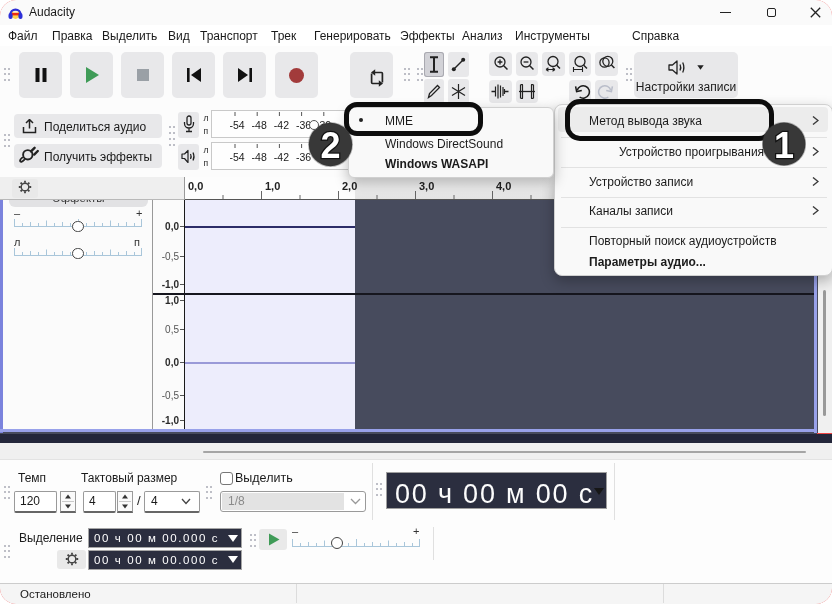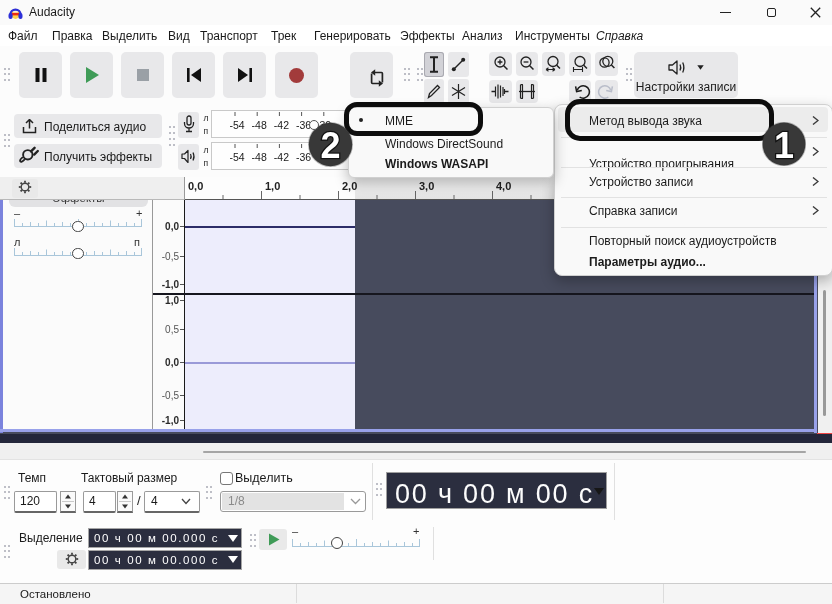--- a/index.html
+++ b/index.html
@@ -1,16 +1,16 @@
 <!DOCTYPE html>
 <html><head>
 <meta charset="utf-8">
 <style>
   html,body{margin:0;padding:0;}
-  #root{position:relative;width:832px;height:604px;background:#ef4444;font-family:"Liberation Sans",sans-serif;overflow:hidden;}
+  #root{position:relative;width:832px;height:604px;background:#ef4444;font-family:"Liberation Sans",sans-serif;overflow:hidden;border-radius:16px;}
   .abs{position:absolute;}
   .btn{position:absolute;background:#e8e8ea;border-radius:5px;}
   .mitem{position:absolute;left:35px;font-size:12px;color:#1b1b1b;}
   .sep{position:absolute;background:#e2e2e2;height:1px;left:0;right:0;}
   .grip{position:absolute;width:7px;display:flex;flex-wrap:wrap;gap:2px;}
   .grip i{width:2px;height:2px;background:#a9aab4;border-radius:50%;}
   svg{display:block;}
 </style>
 </head>
 <body>
@@ -39,21 +39,21 @@
     <span class="abs" style="left:8px;">Файл</span>
       <span class="abs" style="left:52px;">Правка</span>
       <span class="abs" style="left:102px;">Выделить</span>
       <span class="abs" style="left:168px;">Вид</span>
       <span class="abs" style="left:200px;">Транспорт</span>
       <span class="abs" style="left:271px;">Трек</span>
       <span class="abs" style="left:314px;">Генерировать</span>
       <span class="abs" style="left:400px;">Эффекты</span>
       <span class="abs" style="left:462px;">Анализ</span>
       <span class="abs" style="left:515px;">Инструменты</span>
-      <span class="abs" style="left:596px;font-style:italic;">Справка</span>
+      <span class="abs" style="left:632px;">Справка</span>
   </div>
 
   <div class="abs" style="left:0;top:46px;width:832px;height:58px;background:#fcfcfc;border-bottom:1px solid #e2e2e2;"></div>
   <div id="tb1">
     <div class="grip" style="left:4px;top:68px;height:14px;">
         <i></i>
         <i></i>
         <i></i>
         <i></i>
         <i></i>
@@ -591,23 +591,23 @@
   <div class="abs" style="left:0;top:583px;width:832px;height:21px;background:#f5f5f5;border-top:1px solid #cccccc;box-sizing:border-box;"></div>
   <div class="abs" style="left:20px;top:588px;font-size:11.5px;color:#1a1a1a;">Остановлено</div>
   <div class="abs" style="left:296px;top:584px;width:1px;height:19px;background:#dcdcdc;"></div>
   <div class="abs" style="left:663px;top:584px;width:1px;height:19px;background:#dcdcdc;"></div>
 
   <div id="menus">
 
     <div class="abs" style="left:554px;top:104px;width:279px;height:172px;background:#f9f9f9;border:1px solid #d0d0d0;box-sizing:border-box;border-radius:8px;box-shadow:0 5px 14px rgba(0,0,0,0.28);"></div>
     <div class="abs" style="left:558px;top:107px;width:270px;height:25px;background:#ececec;border-radius:4px;"></div>
     <div class="mitem" style="left:589px;top:113.5px;">Метод вывода звука</div>
-    <div class="mitem" style="left:589px;top:145px;margin-top:12px;">Устройство проигрывания</div>
+    <div class="mitem" style="left:619px;top:145px;">Устройство проигрывания</div>
     <div class="mitem" style="left:589px;top:174.5px;">Устройство записи</div>
-    <div class="mitem" style="left:589px;top:204px;">Справка записи</div>
+    <div class="mitem" style="left:589px;top:204px;">Каналы записи</div>
     <div class="mitem" style="left:589px;top:233.5px;">Повторный поиск аудиоустройств</div>
     <div class="mitem" style="left:589px;top:254.5px;font-weight:bold;">Параметры аудио...</div>
     <div class="sep" style="left:561px;top:136.5px;width:266px;"></div>
     <div class="sep" style="left:561px;top:166.5px;width:266px;"></div>
     <div class="sep" style="left:561px;top:196.5px;width:266px;"></div>
     <div class="sep" style="left:561px;top:226.5px;width:266px;"></div>
     <svg class="abs" style="left:812px;top:116px;" width="7" height="9" viewBox="0 0 7 9">
         <path d="M1 0.5 L6 4.5 L1 8.5" fill="none" stroke="#3a3a3a" stroke-width="1.4"></path>
       </svg>
     <svg class="abs" style="left:812px;top:147px;" width="7" height="9" viewBox="0 0 7 9">

